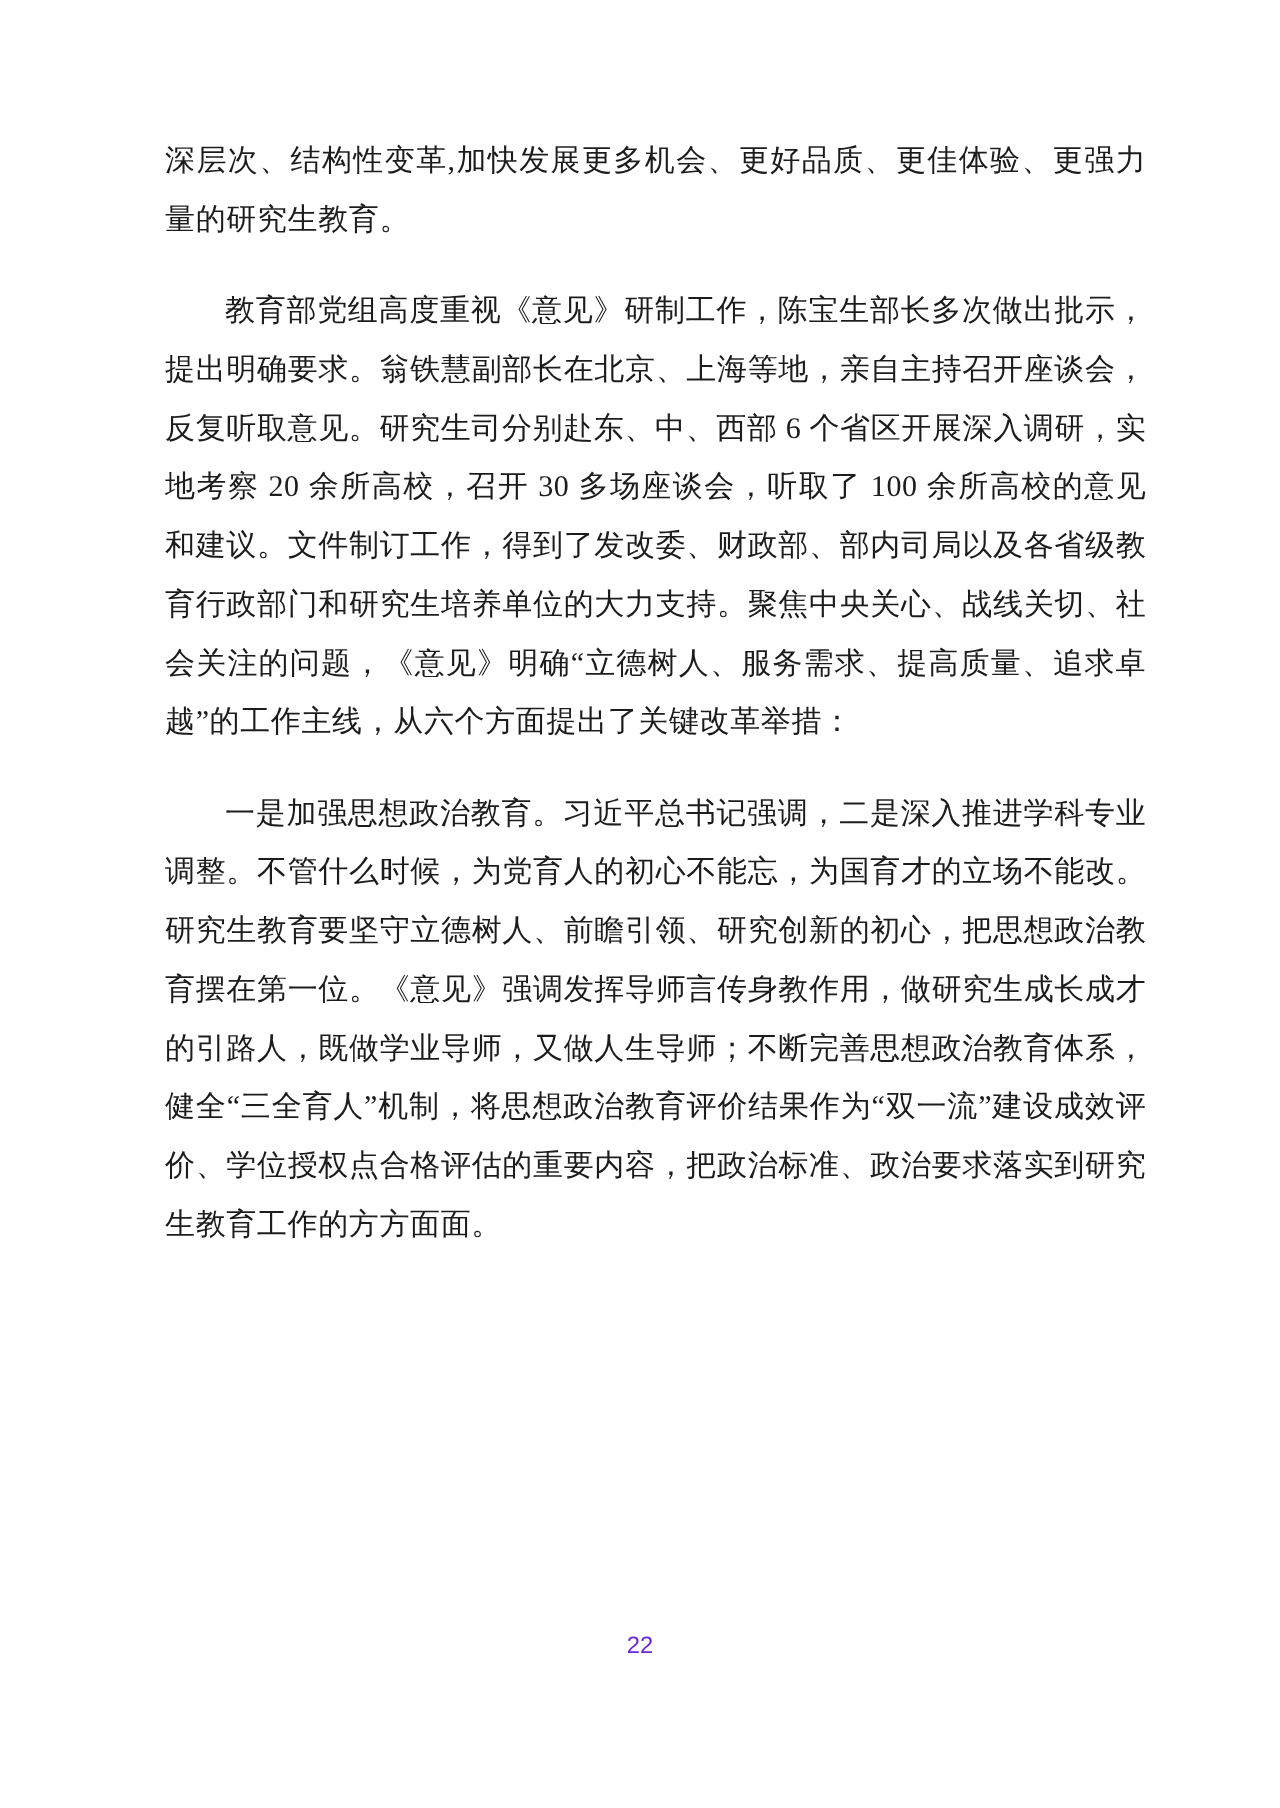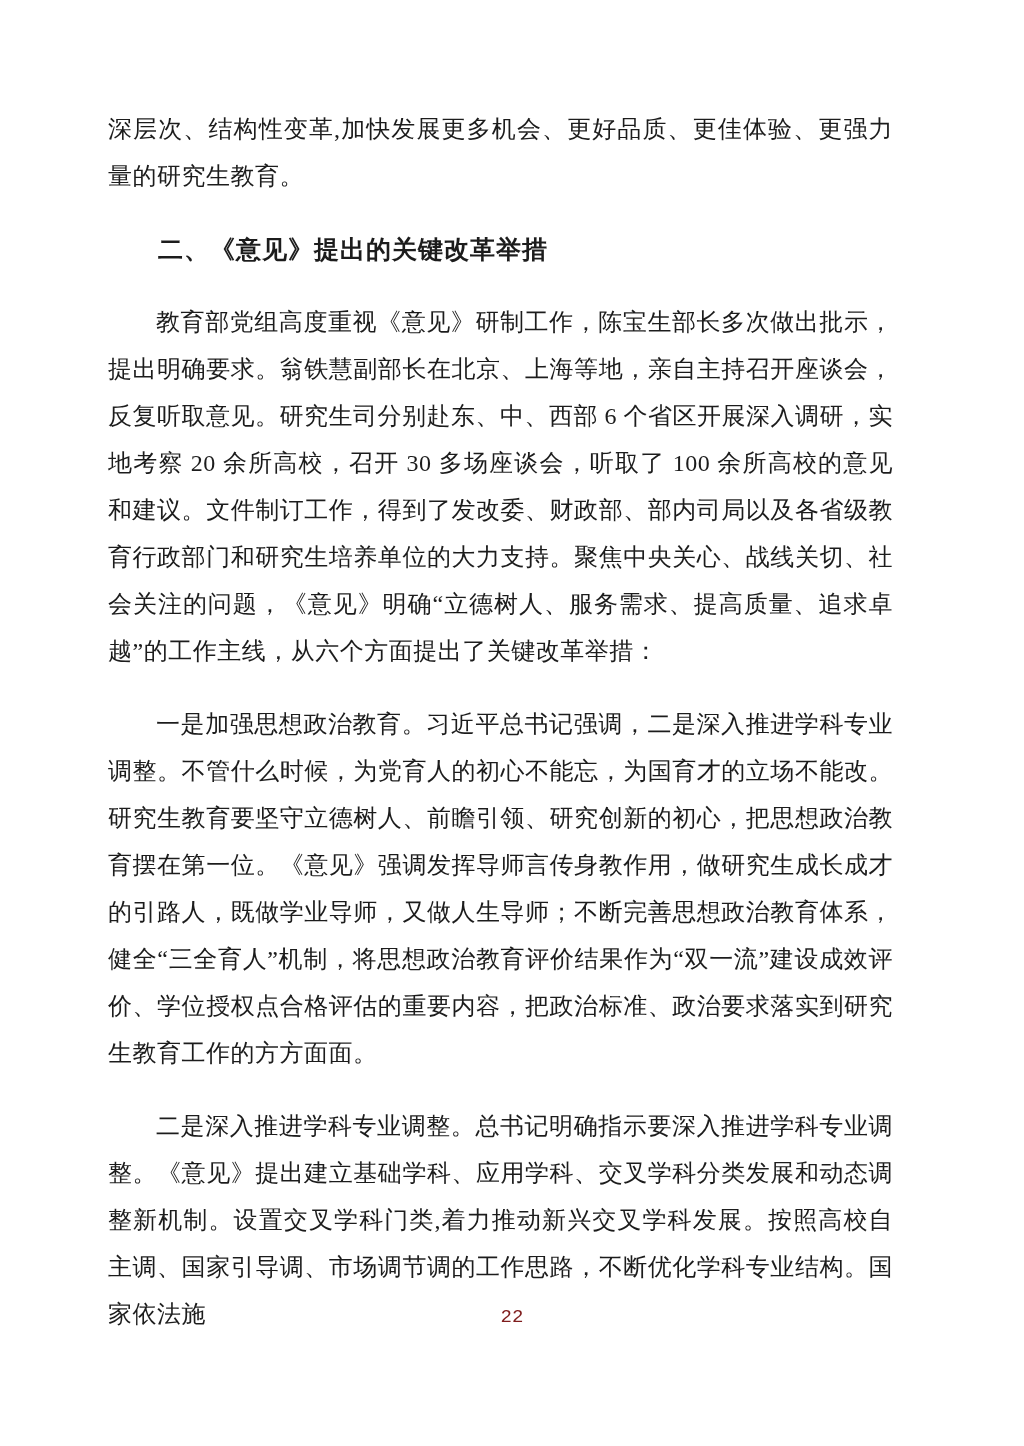--- a/index.html
+++ b/index.html
@@ -9,21 +9,21 @@
     width: 1024px;
     height: 1446px;
     margin: 0 auto;
     background: #ffffff;
     overflow: hidden;
     font-family: "Liberation Serif", "DejaVu Serif", serif;
     color: #1c1c1c;
   }
   .content {
     position: absolute;
-    left: 108px;
+    left: 132px;
     top: 106px;
     width: 785px;
   }
   .body-text {
     font-size: 24px;
     line-height: 47px;
     text-align: justify;
     text-justify: inter-ideograph;
     letter-spacing: 0.5px;
   }
@@ -40,43 +40,39 @@
   .lead-bold { font-weight: normal; }
   .footer {
     position: absolute;
     left: 0;
     right: 0;
     top: 1306px;
     text-align: center;
   }
   .page-number {
     font-size: 19px;
-    color: #7f1d1d;
-    font-family: Liberation Mono, monospace;
+    color: #6d28d9;
+    font-family: Liberation Sans, sans-serif;
     text-align: center;
   }
 </style>
 </head>
 <body>
 
 <div class="page">
   <div class="content">
 
     <p class="body-text continuation">深层次、结构性变革,加快发展更多机会、更好品质、更佳体验、更强力量的研究生教育。</p>
 
-    <h2 class="section-heading">二、《意见》提出的关键改革举措</h2>
 
     <p class="body-text para">教育部党组高度重视《意见》研制工作，陈宝生部长多次做出批示，提出明确要求。翁铁慧副部长在北京、上海等地，亲自主持召开座谈会，反复听取意见。研究生司分别赴东、中、西部 6 个省区开展深入调研，实地考察 20 余所高校，召开 30 多场座谈会，听取了 100 余所高校的意见和建议。文件制订工作，得到了发改委、财政部、部内司局以及各省级教育行政部门和研究生培养单位的大力支持。聚焦中央关心、战线关切、社会关注的问题，《意见》明确“立德树人、服务需求、提高质量、追求卓越”的工作主线，从六个方面提出了关键改革举措：</p>
 
     <p class="body-text para">
       <span class="lead-bold">一是加强思想政治教育</span><span>。习近平总书记强调，二是深入推进学科专业调整。不管什么时候，为党育人的初心不能忘，为国育才的立场不能改。研究生教育要坚守立德树人、前瞻引领、研究创新的初心，把思想政治教育摆在第一位。《意见》强调发挥导师言传身教作用，做研究生成长成才的引路人，既做学业导师，又做人生导师；不断完善思想政治教育体系，健全“三全育人”机制，将思想政治教育评价结果作为“双一流”建设成效评价、学位授权点合格评估的重要内容，把政治标准、政治要求落实到研究生教育工作的方方面面。</span>
     </p>
 
-    <p class="body-text para">
-      <span class="lead-bold">二是深入推进学科专业调整</span><span>。总书记明确指示要深入推进学科专业调整。《意见》提出建立基础学科、应用学科、交叉学科分类发展和动态调整新机制。设置交叉学科门类,着力推动新兴交叉学科发展。按照高校自主调、国家引导调、市场调节调的工作思路，不断优化学科专业结构。国家依法施</span>
-    </p>
 
   </div>
 
   <div class="footer">
     <span class="page-number">22</span>
   </div>
 </div>
 
 </body></html>

